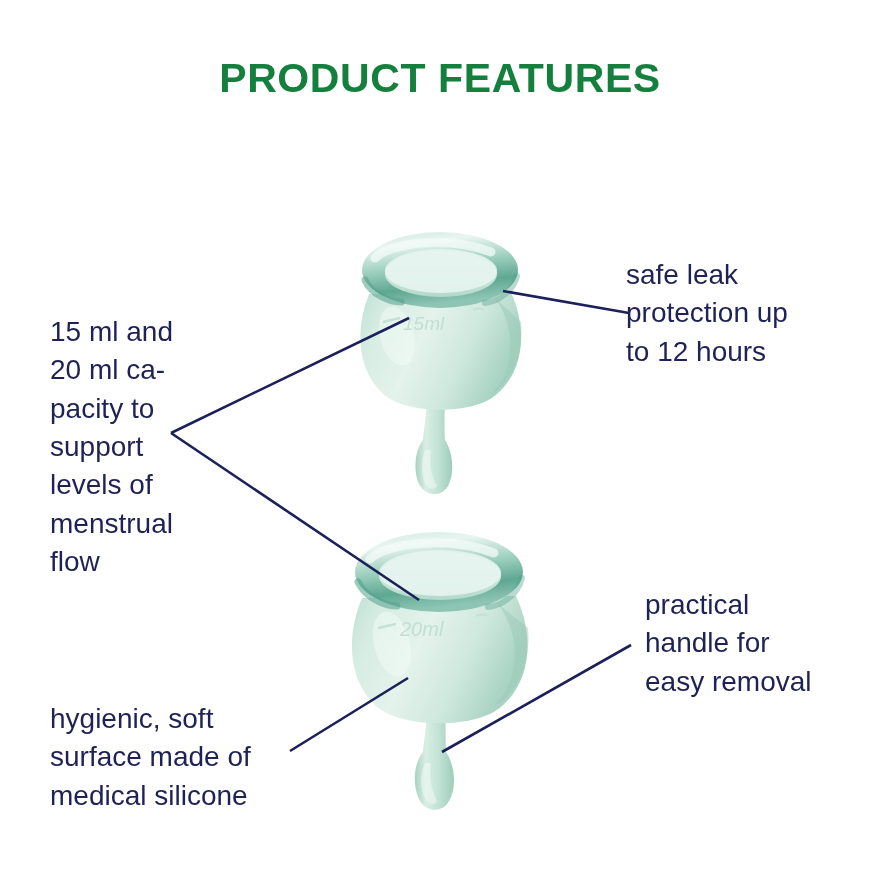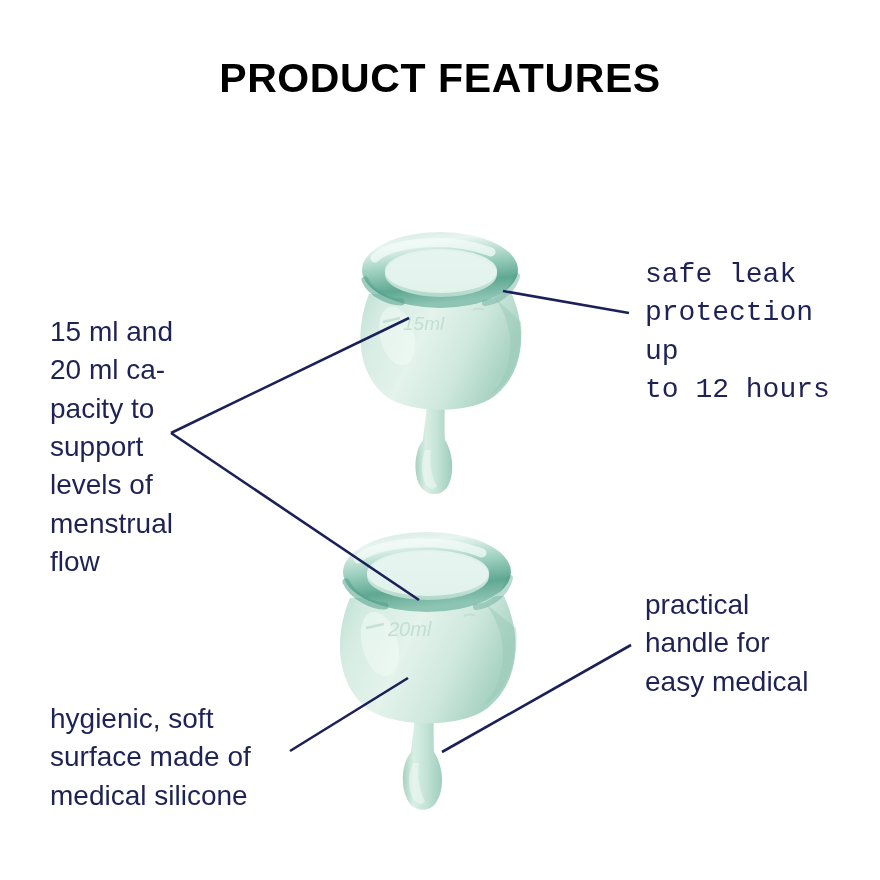--- a/index.html
+++ b/index.html
@@ -21,55 +21,55 @@
   
   #page-title {
     position: absolute;
     top: 55px;
     left: 0;
     width: 880px;
     text-align: center;
     font-size: 41px;
     font-weight: bold;
     letter-spacing: 0.6px;
-    color: #000000;
+    color: #15803d;
     font-family: "Liberation Sans", sans-serif;
   }
 
   
   .callout-text {
     position: absolute;
     color: #1e2254;
     font-size: 28px;
     line-height: 1.37;
     font-family: "Liberation Sans", sans-serif;
     font-weight: normal;
     white-space: pre-line;
   }
   #callout-capacity   { left: 50px;  top: 293px; width: 200px; margin-top: 20px; }
-  #callout-leak       { left: 645px; top: 256px; width: 215px; font-family: Liberation Mono, monospace; }
+  #callout-leak       { left: 626px; top: 256px; width: 215px; }
   #callout-handle     { left: 645px; top: 586px; width: 215px; }
   #callout-silicone   { left: 50px;  top: 700px; width: 270px; }
 
   
   #connector-layer {
     position: absolute;
     left: 0; top: 0;
     width: 880px;
     height: 880px;
     pointer-events: none;
   }
 
   
   .cup {
     position: absolute;
     text-align: right;
   }
   #cup-15ml { left: 345px; top: 218px; width: 200px; height: 285px; }
-  #cup-20ml { left: 326px; top: 518px; width: 214px; height: 300px; }
+  #cup-20ml { left: 338px; top: 518px; width: 214px; height: 300px; }
 </style>
 </head>
 <body>
 
 <div id="infographic">
 
   <div id="page-title">PRODUCT FEATURES</div>
 
   <div class="cup" id="cup-15ml">
     <svg width="200" height="285" viewBox="0 0 200 285">
@@ -208,19 +208,19 @@
 levels of
 menstrual
 flow</div>
 
   <div class="callout-text" id="callout-leak">safe leak
 protection up
 to 12 hours</div>
 
   <div class="callout-text" id="callout-handle">practical
 handle for
-easy medical</div>
+easy removal</div>
 
   <div class="callout-text" id="callout-silicone">hygienic, soft
 surface made of
 medical silicone</div>
 
 </div>
 
 </body></html>

